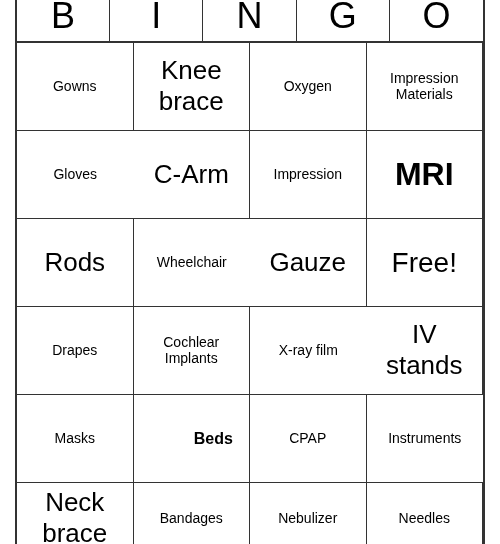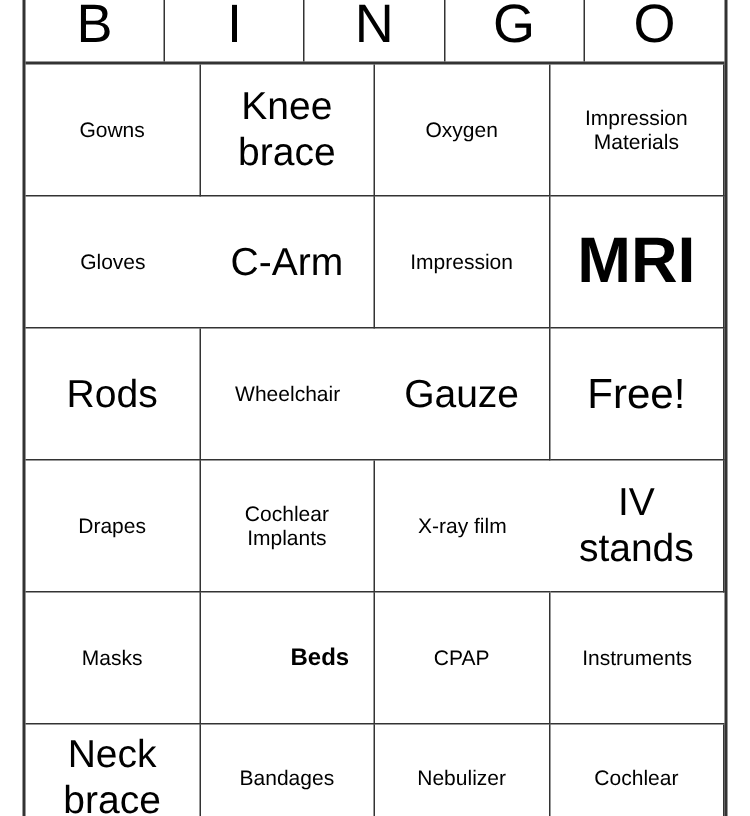--- a/index.html
+++ b/index.html
@@ -75,21 +75,21 @@
       font-weight: normal;
     }
 
     .bingo-cell span.medium {
       font-size: 16px;
       font-weight: bold;
       margin-left: 44px;
     }
 
     .bingo-cell span.xlarge {
-      font-size: 43px;
+      font-size: 32px;
       font-weight: bold;
     }
 
     .bingo-cell span.free {
       font-size: 28px;
       font-weight: normal;
     }
   </style>
 </head>
 <body>
@@ -166,16 +166,16 @@
       <div class="bingo-cell">
         <span class="large">Neck brace</span>
       </div>
       <div class="bingo-cell">
         <span class="">Bandages</span>
       </div>
       <div class="bingo-cell">
         <span class="">Nebulizer</span>
       </div>
       <div class="bingo-cell">
-        <span class="">Cochlear</span>
+        <span class="">Needles</span>
       </div>
     </div>
 </div>
 
 </body></html>

